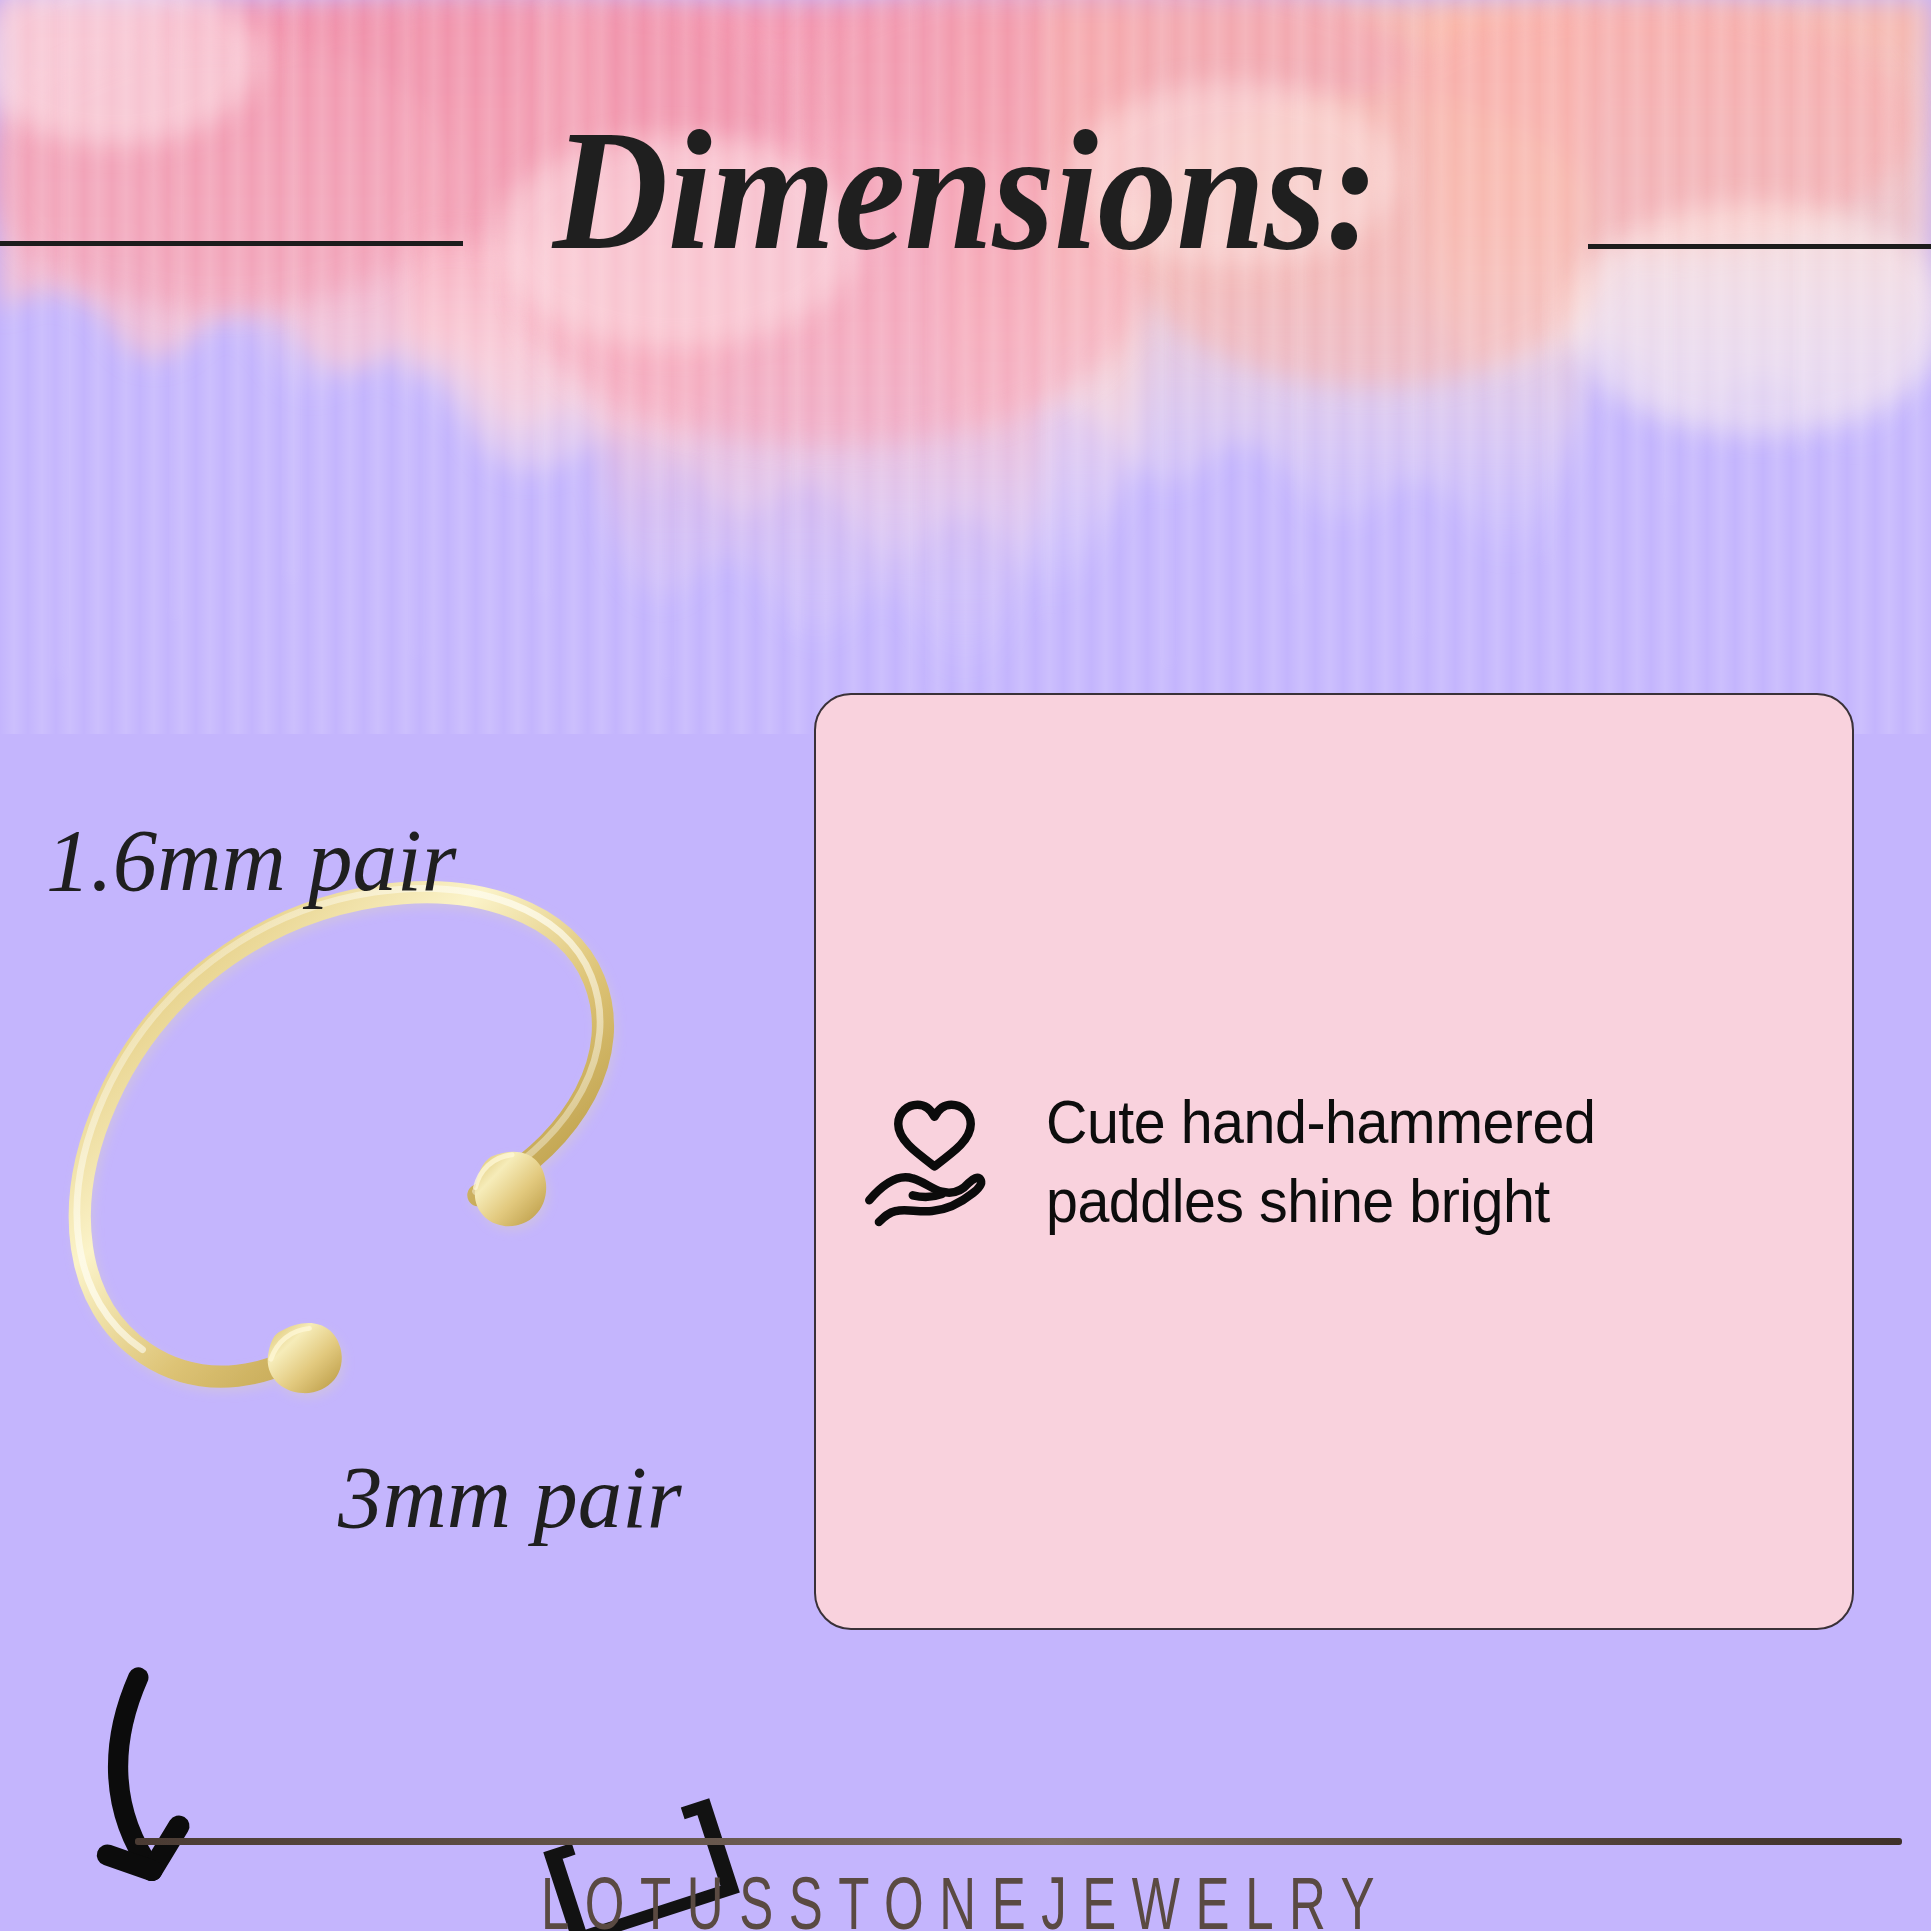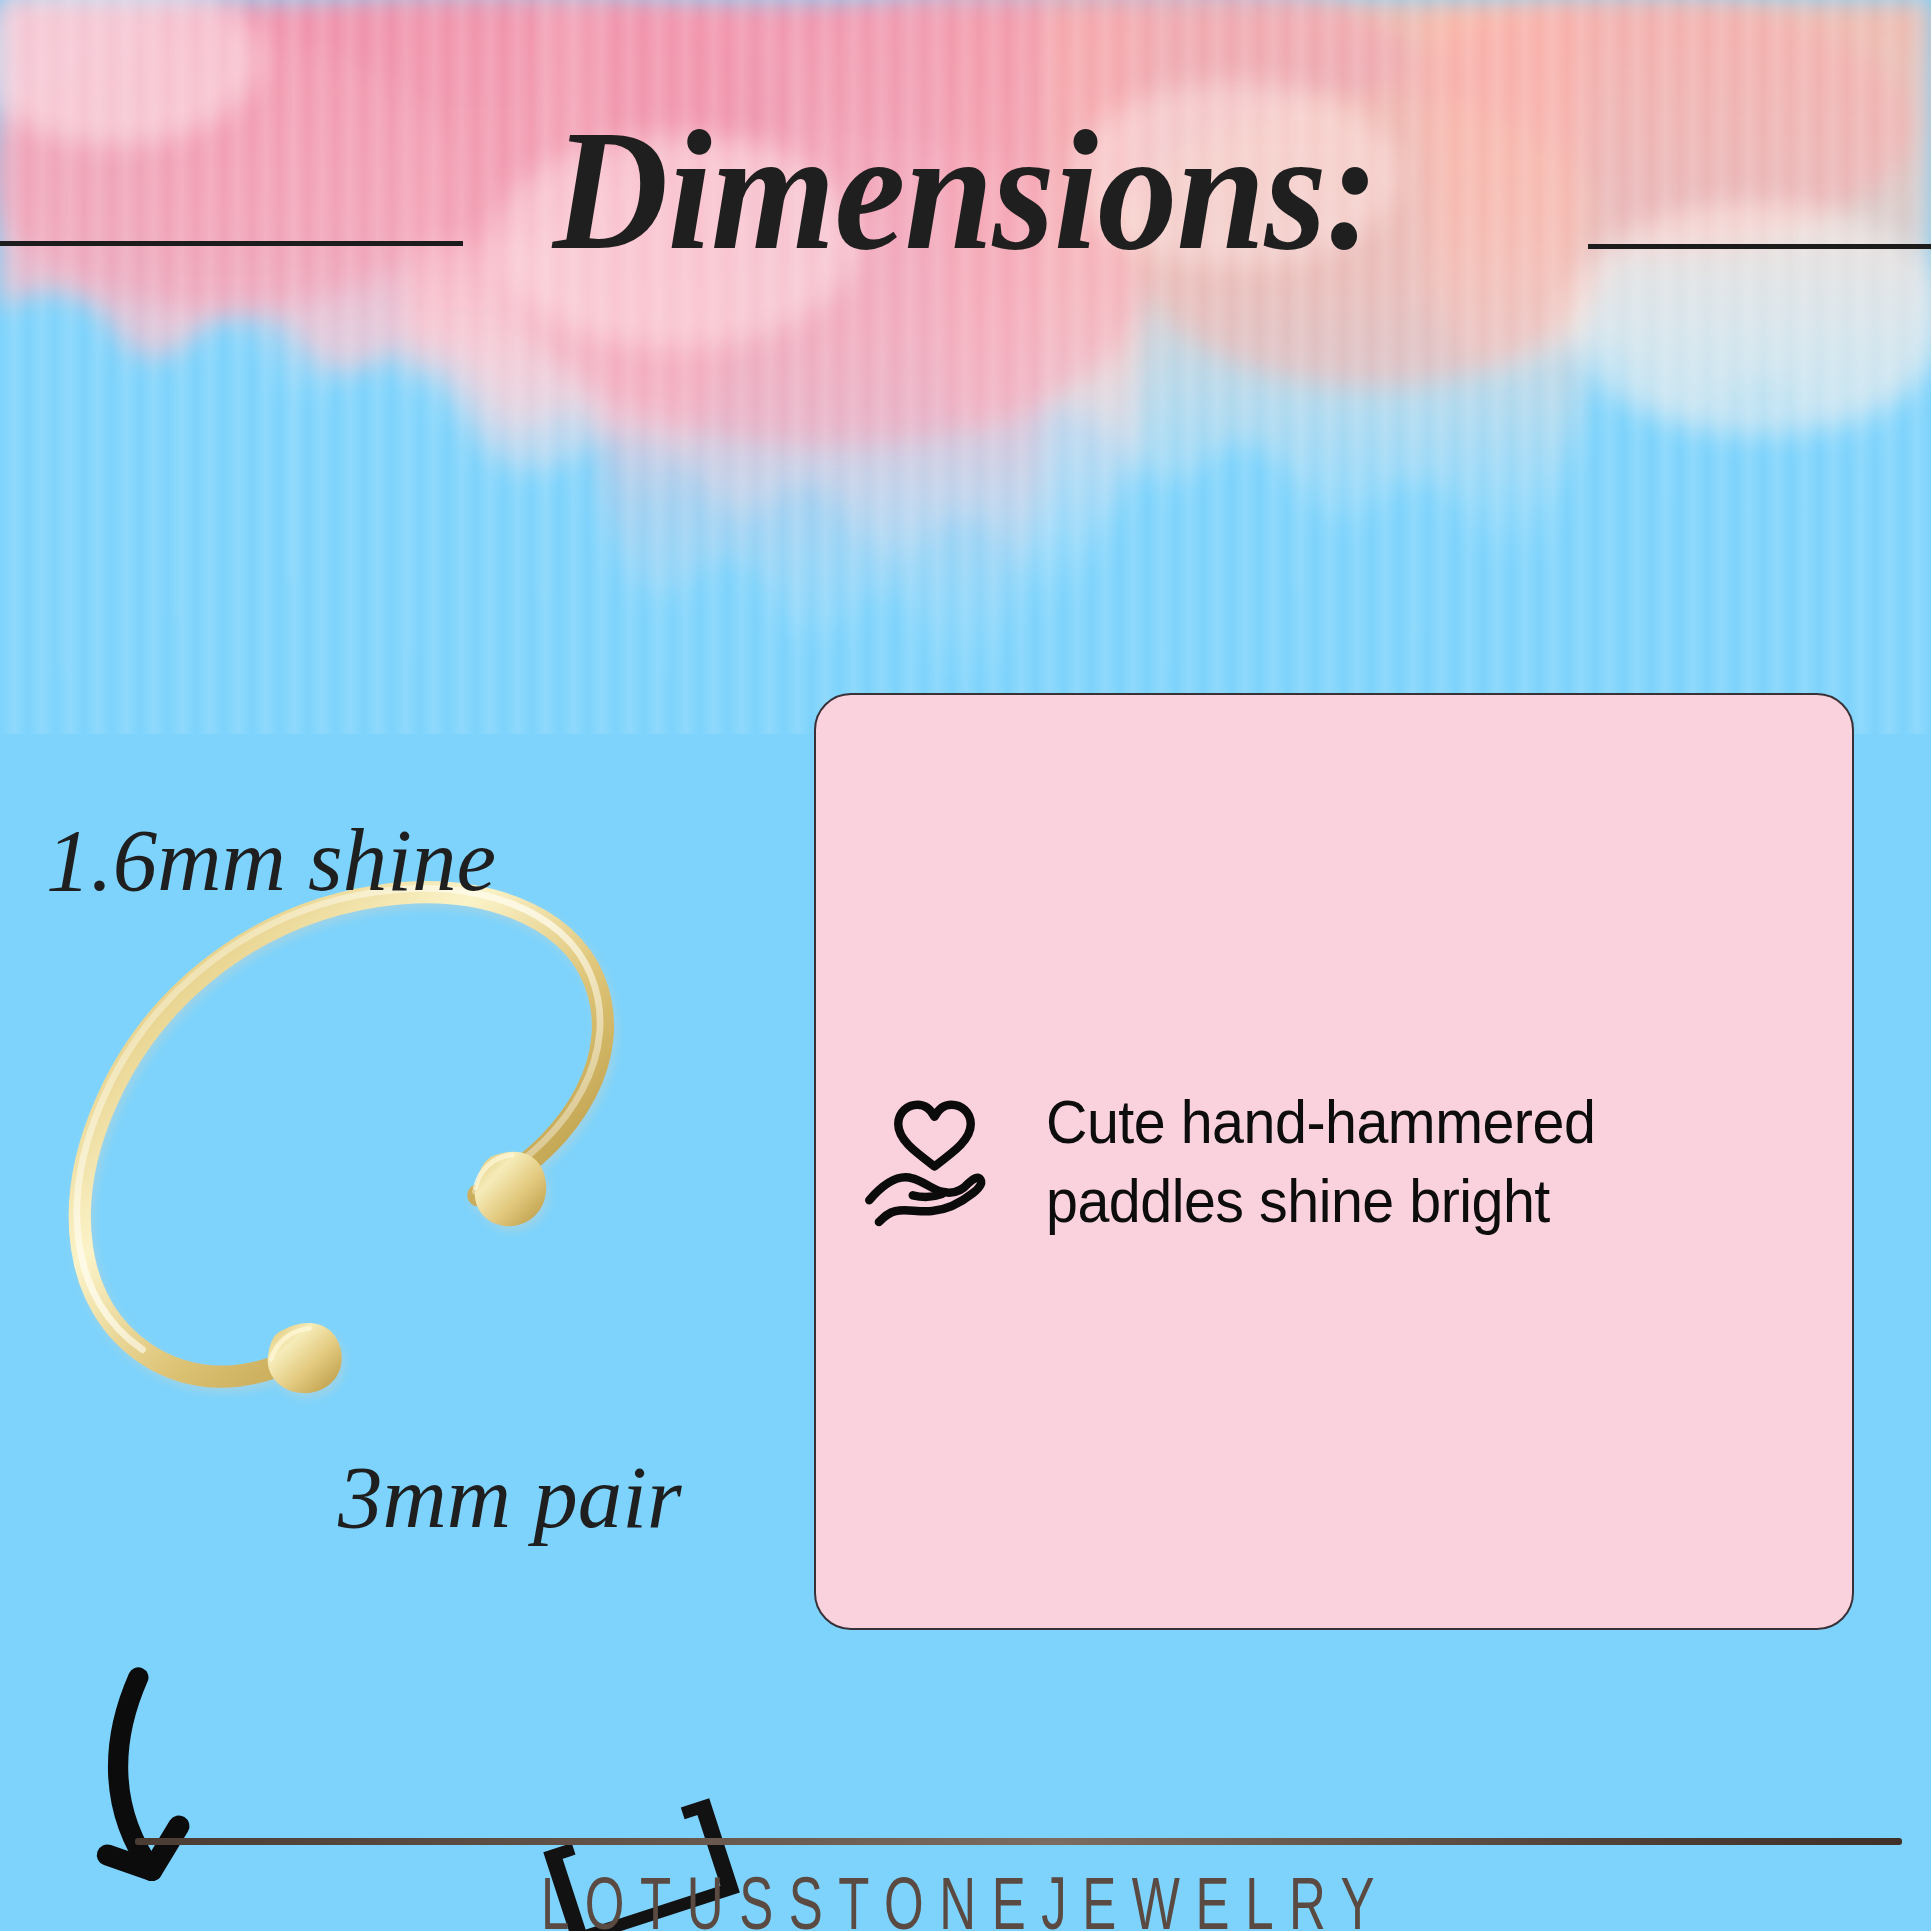--- a/index.html
+++ b/index.html
@@ -4,21 +4,21 @@
 <style>
   html, body {
     margin: 0;
     padding: 0;
     background: #ffffff;
   }
   #canvas {
     position: relative;
     width: 1931px;
     height: 1931px;
-    background: #7dd3fc;
+    background: #c4b5fd;
     overflow: hidden;
     font-family: "Liberation Sans", sans-serif;
   }
 
   
   #watercolor {
     position: absolute;
     left: 0; top: 0;
     width: 1931px;
     height: 734px;
@@ -381,21 +381,21 @@
     </svg>
 
     <svg class="callout-arrow" id="arrow-band" viewBox="0 0 230 270">
       <path d="M48,22 C18,90 18,160 62,222" fill="none" stroke="#0c0c0c" stroke-width="21" stroke-linecap="round"></path>
       <path d="M62,222 L90,176" fill="none" stroke="#0c0c0c" stroke-width="22" stroke-linecap="round"></path>
       <path d="M62,222 L16,206" fill="none" stroke="#0c0c0c" stroke-width="22" stroke-linecap="round"></path>
     </svg>
 
   </div>
 
-  <div class="dim-label" id="label-band">1.6mm shine</div>
+  <div class="dim-label" id="label-band">1.6mm pair</div>
   <div class="dim-label" id="label-ends">3mm pair</div>
 
   <div id="features-card">
     <div id="features-list">
 
       <div class="feature-row">
         <div class="feature-icon">
           <svg viewBox="0 0 120 120" width="145" height="145">
             <g fill="none" stroke="#0b0b0b" stroke-width="7" stroke-linecap="round" stroke-linejoin="round">
               <path d="M60,64 C44,52 30,42 30,29 C30,19 38,13 46,13

